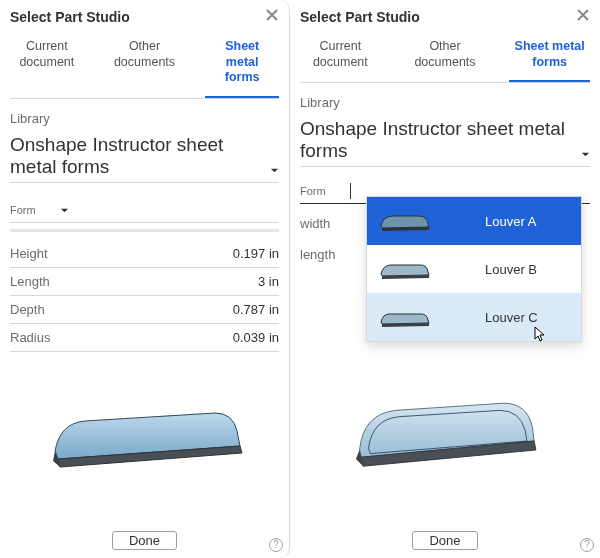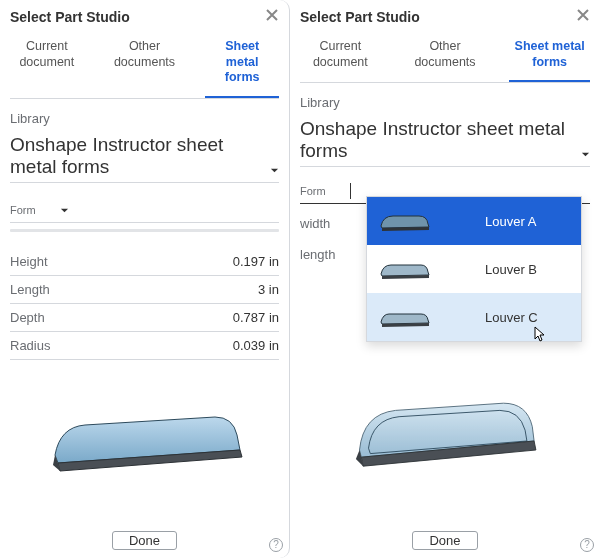--- a/index.html
+++ b/index.html
@@ -26,21 +26,21 @@
   .tab.active{color:var(--blue);font-weight:600;border-bottom:2px solid var(--blue);}
   .section{margin-top:12px;}
   .label{font-size:13px;color:var(--muted);}
   .select-row{display:flex;align-items:flex-end;margin-top:6px;border-bottom:1px solid var(--border);padding:2px 0 4px 0;position:relative;}
   .select-row.inline{align-items:center;}
   .select-row .lbl{width:50px;color:var(--muted);font-size:11px;}
   .select-row .val{flex:1;color:#333;font-size:19px;}
   .select-row .caret{color:#333;}
   .caret svg{width:9px;height:9px;fill:#333;}
   .thin-bar{height:3px;background:#e2e4e7;margin-top:6px;border-radius:1px;}
-  .props{margin-top:16px;}
+  .props{margin-top:8px;}
   .prow{display:flex;justify-content:space-between;align-items:center;border-bottom:1px solid var(--border);padding:6px 0 6px 0;}
   .prow .plabel{color:var(--muted);}
   .prow .pval{color:#333;}
   .gen-wrap{text-align:center;margin-top:12px;}
   .gen{display:inline-block;padding:6px 14px;border:1px solid var(--border);border-radius:3px;color:#c7cacf;font-size:13px;background:#fff;}
   .preview{flex:1;display:flex;align-items:center;justify-content:center;}
   .footer{display:flex;justify-content:center;padding:10px 0 8px 0;margin-top:auto;}
   .done{padding:1px 16px;border:1px solid #9aa0a6;border-radius:3px;font-size:13px;color:#333;background:#fff;cursor:pointer;}
   .help{position:absolute;bottom:6px;right:6px;width:14px;height:14px;border:1.5px solid #9aa0a6;border-radius:50%;font-size:10px;line-height:11px;text-align:center;color:#9aa0a6;cursor:pointer;}
   

